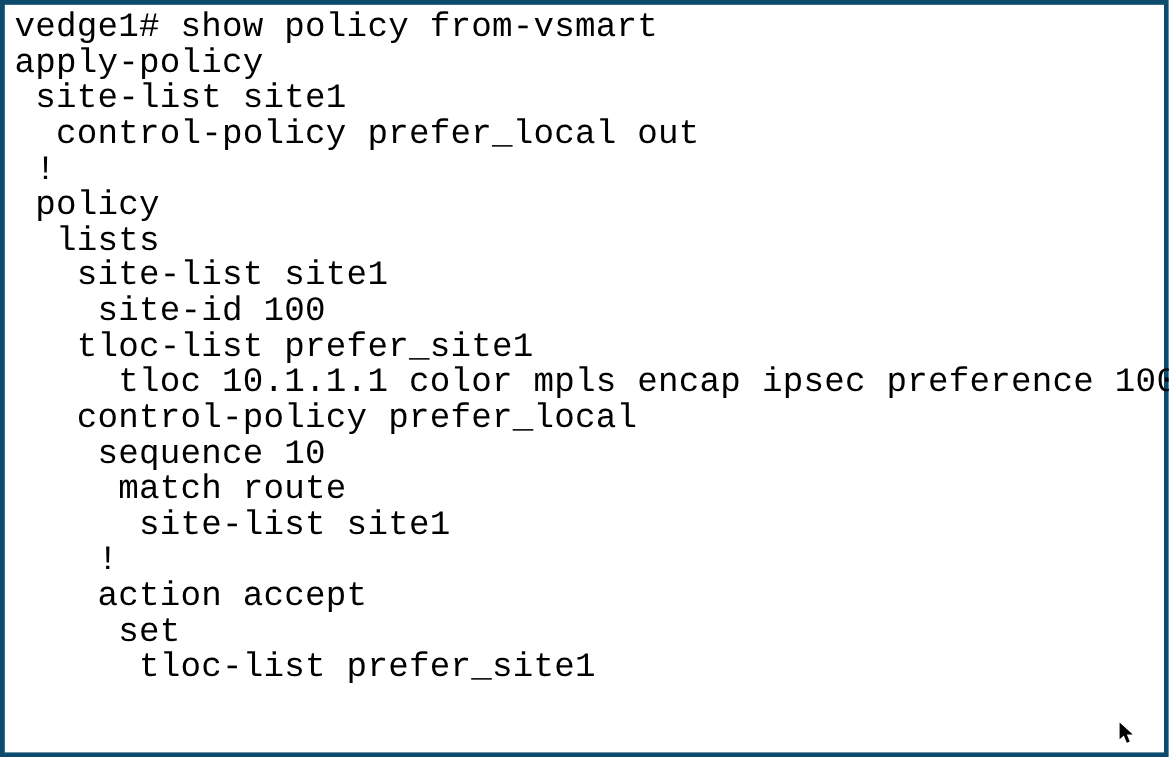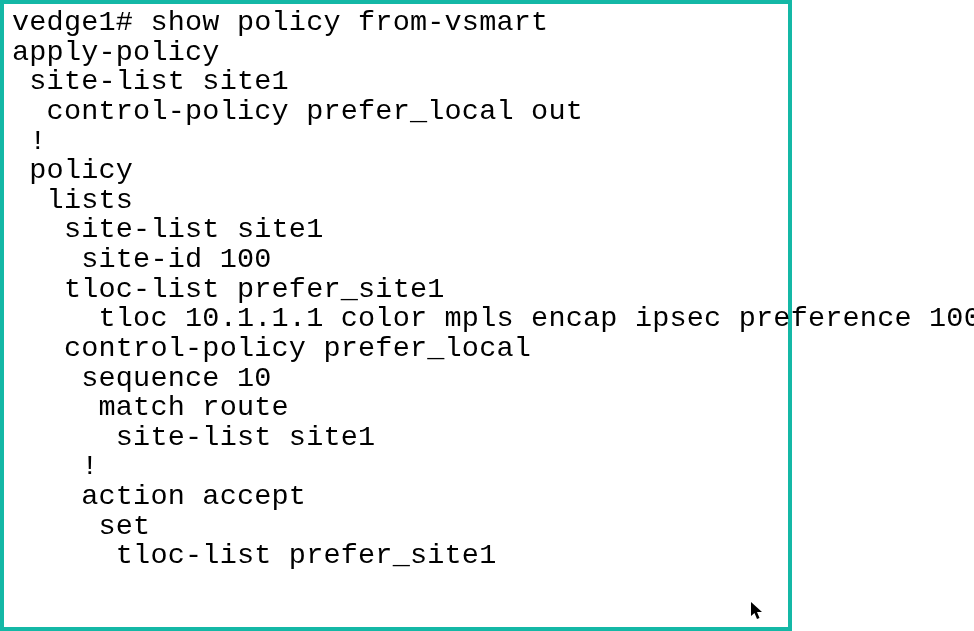--- a/index.html
+++ b/index.html
@@ -1,20 +1,20 @@
 <!DOCTYPE html>
 <html><head>
   <meta charset="utf-8">
   <style>
     * { margin: 0; padding: 0; box-sizing: border-box; }
     html, body { width: 974px; height: 631px; overflow: hidden; background: #fff; }
     .frame { 
-      width: 792px; 
+      width: 974px; 
       height: 631px; 
-      border: 4px solid #14b8a6; 
+      border: 4px solid #0c4a6e; 
       background: #fff;
       padding: 4px 8px;
       font-family: "Courier New", Courier, monospace;
       font-size: 28.5px;
       line-height: 1.04;
       letter-spacing: 0.2px;
       position: relative;
     }
     pre { 
       font-family: inherit; 

